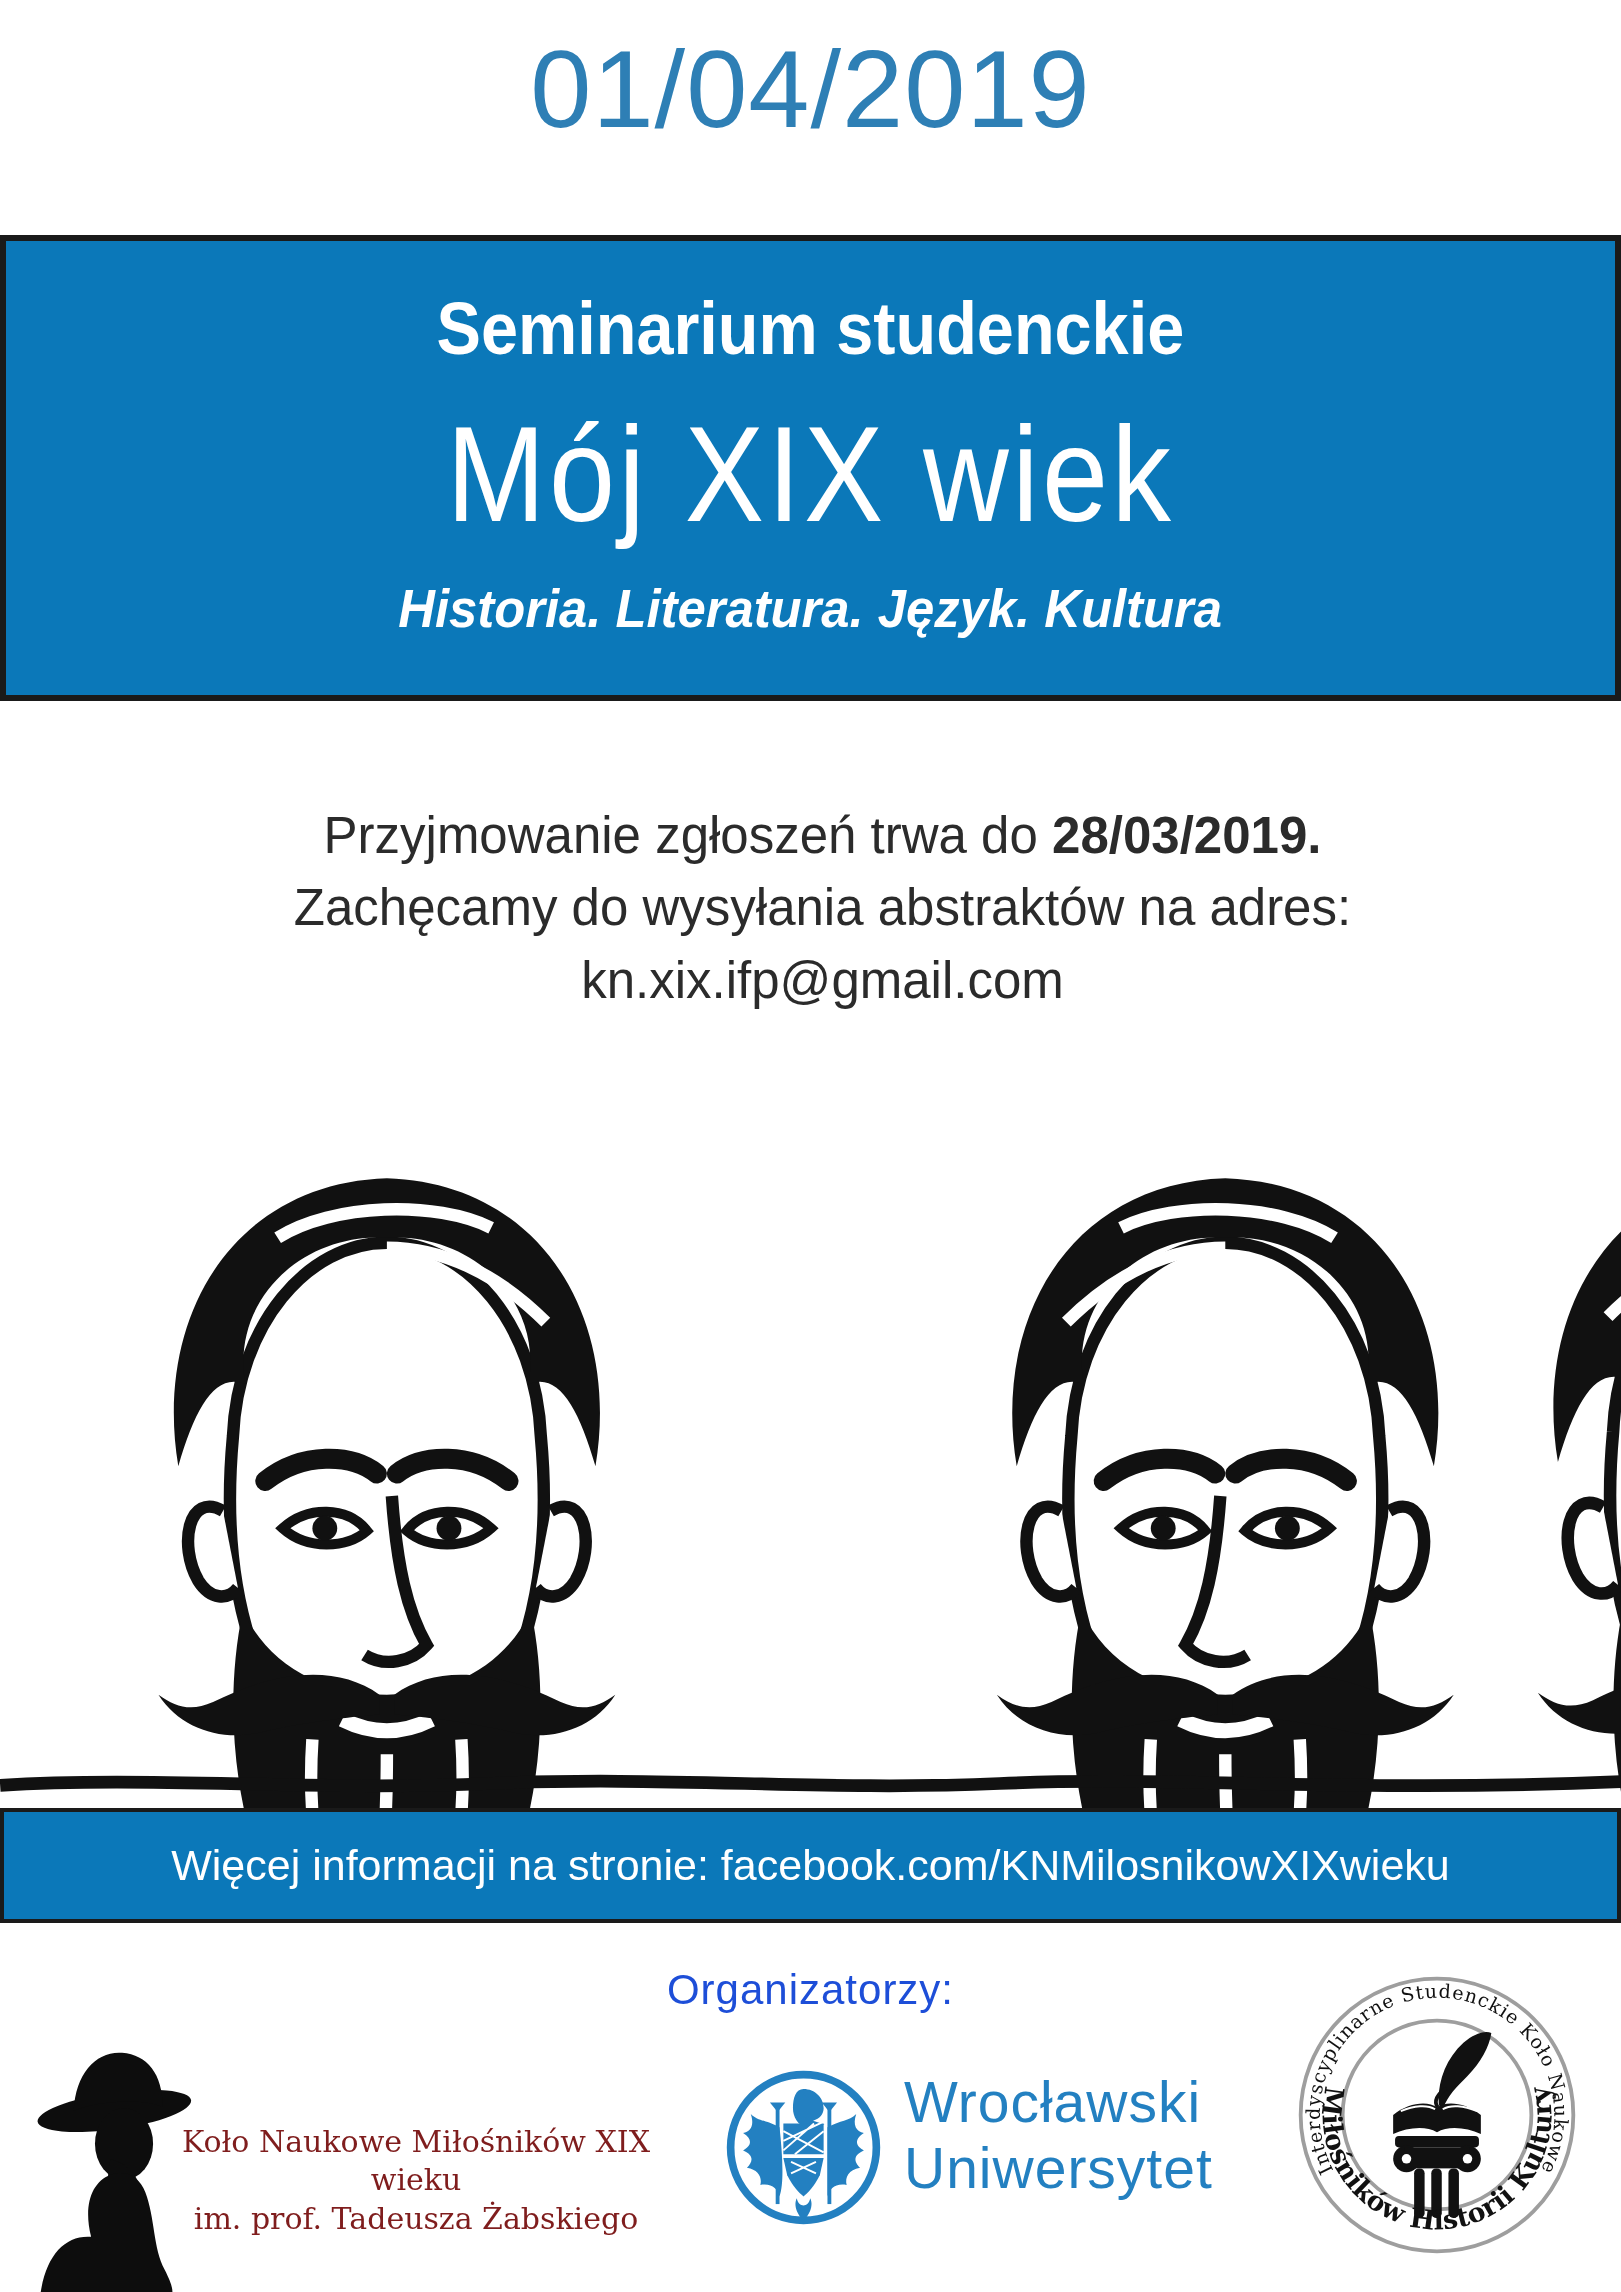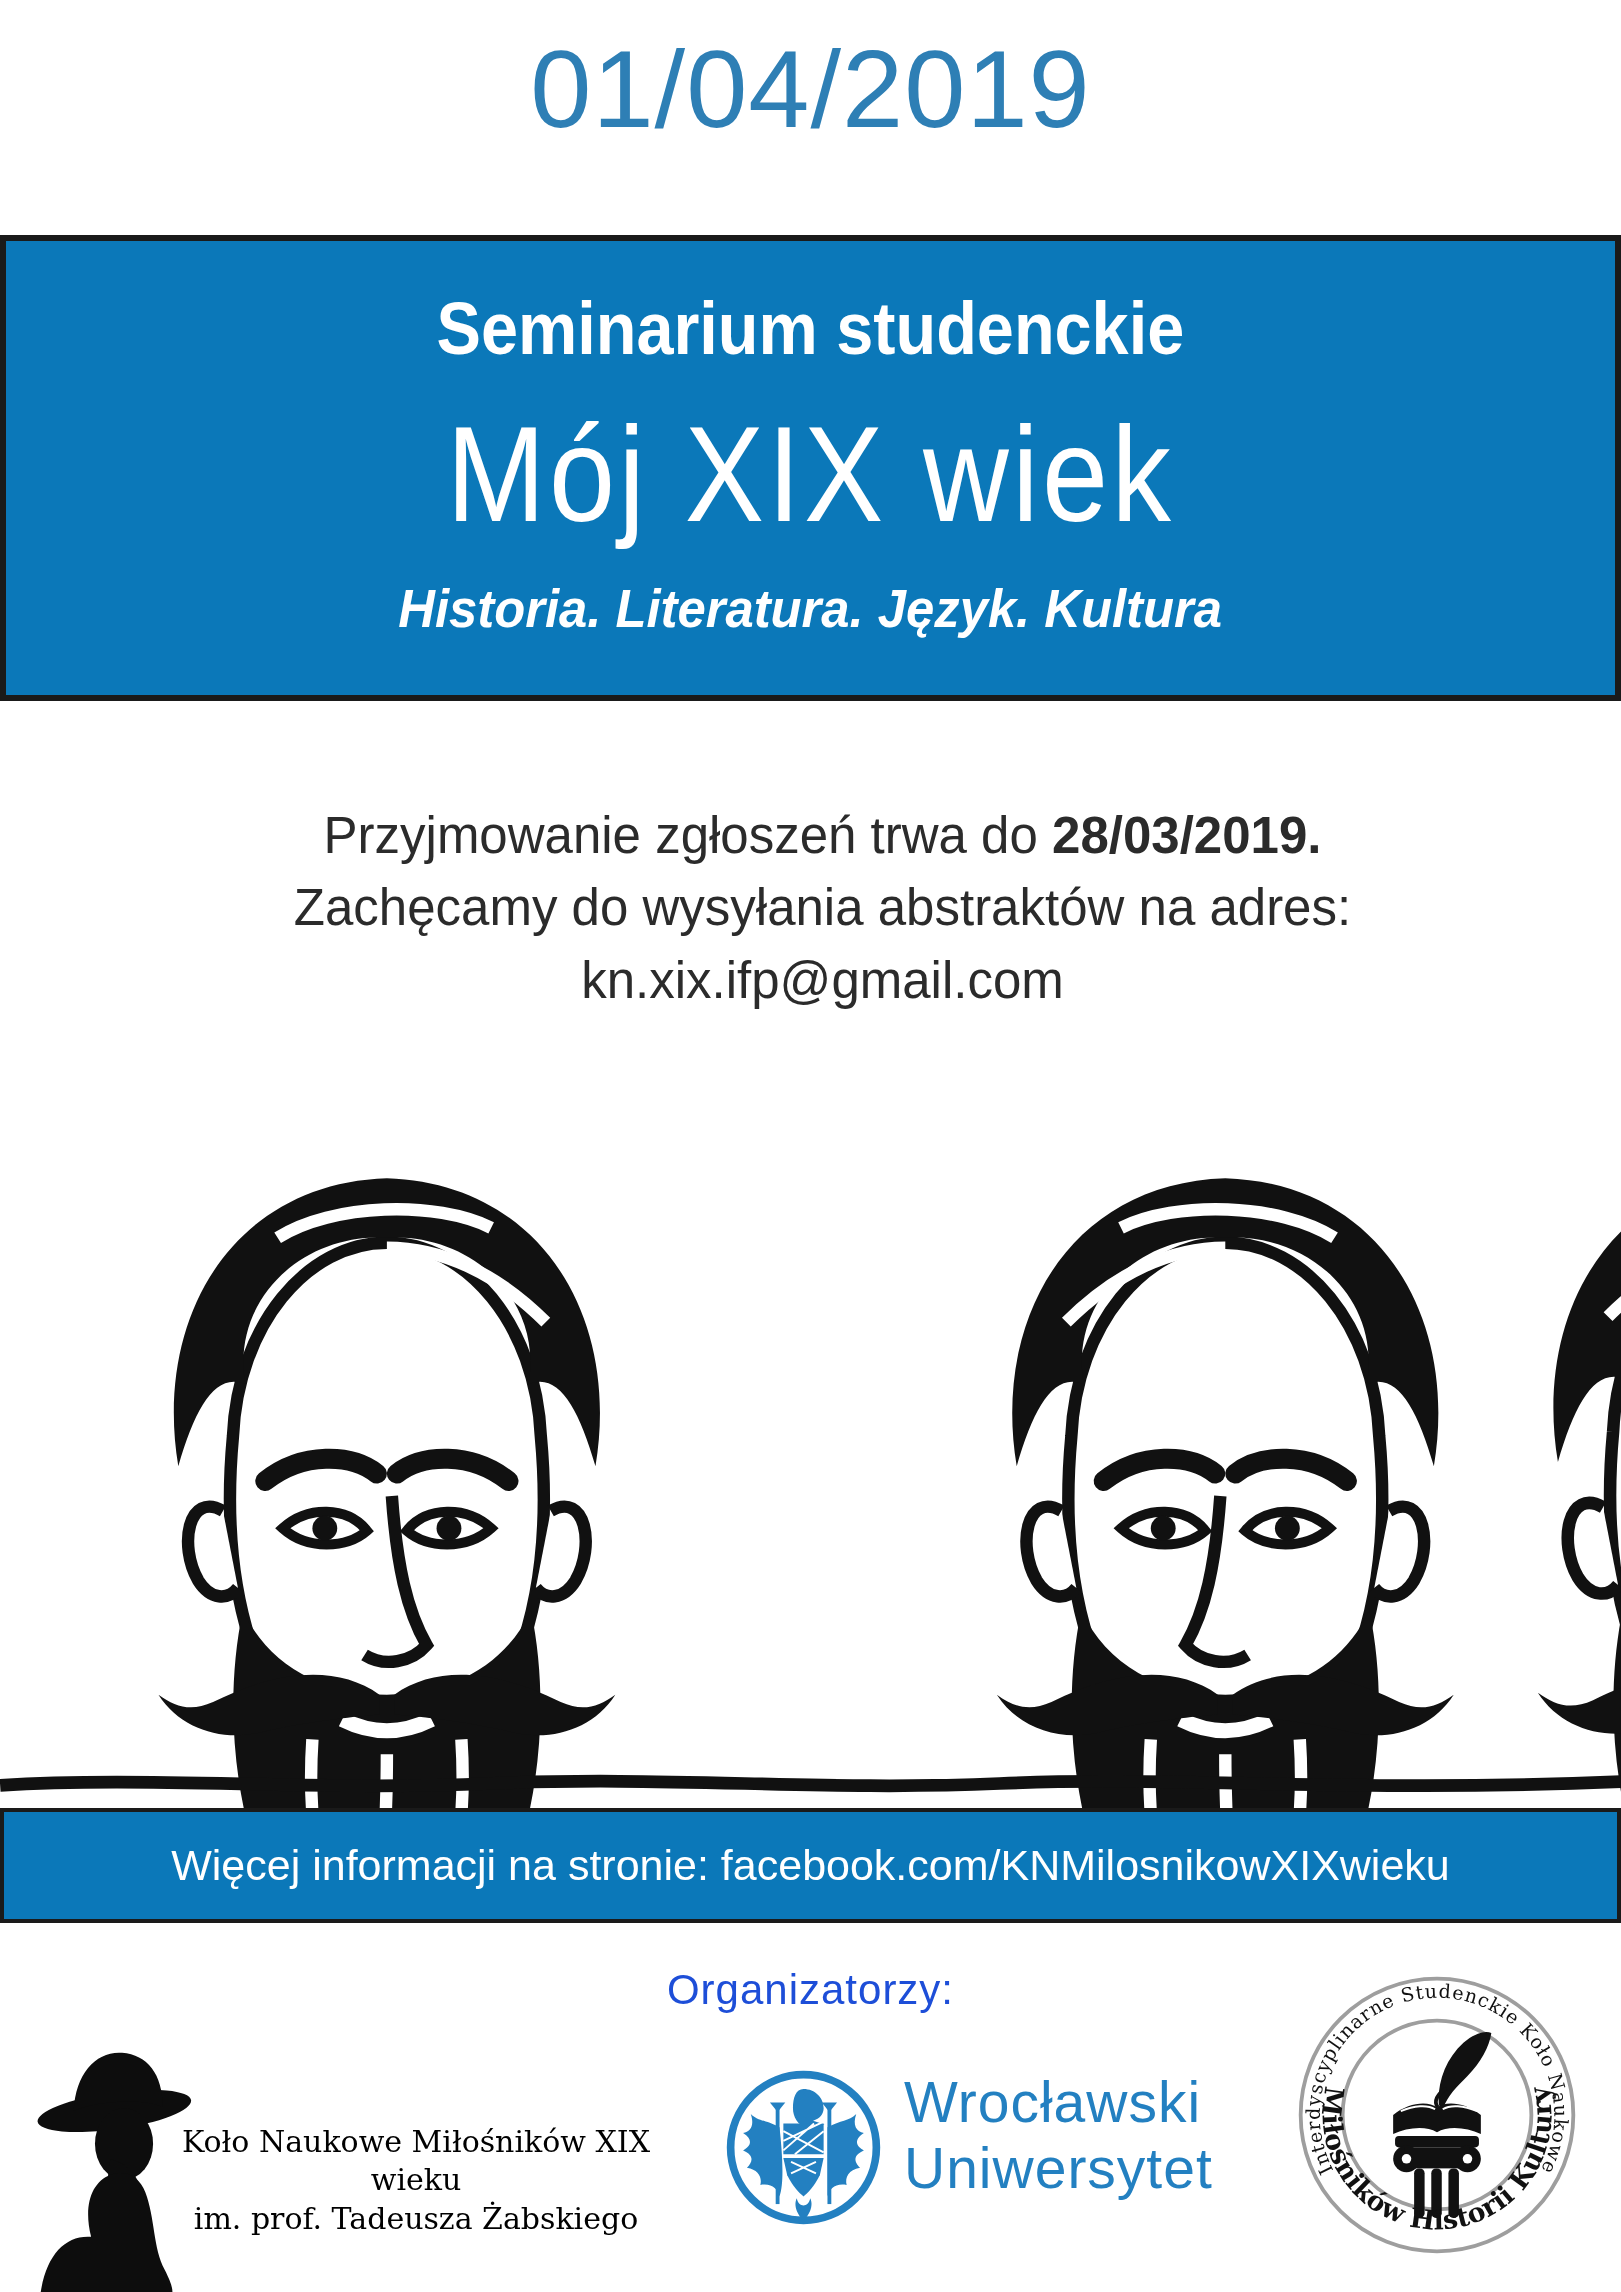--- a/index.html
+++ b/index.html
@@ -36,21 +36,21 @@
   .fbstrip{top:1808px;left:0;width:1621px;height:115px;box-sizing:border-box;
            background:var(--banner-blue,#0b78b9);border:4.9px solid #1a1a1a;
            display:flex;align-items:center;justify-content:center;
            color:#fff;font-size:43px;}
 
   
   .organizers{top:1966px;left:0;width:1621px;text-align:center;
               font-size:42px;font-weight:400;color:#1d4ed8;letter-spacing:1px;}
   .clubname{top:2123px;left:176px;width:480px;text-align:center;
             font-family:"DejaVu Serif","Liberation Serif",serif;
-            font-size:30px;line-height:1.28;color:#000000;}
+            font-size:30px;line-height:1.28;color:#7f1d1d;}
   .uwrname{top:2070px;left:904px;font-size:57px;font-weight:400;line-height:1.15;
            color:var(--university-blue,#2380c1);letter-spacing:1px;}
   svg{display:block;}
 </style>
 </head>
 <body>
 
 <div class="abs date">01/04/2019</div>
 
 <div class="abs banner">

